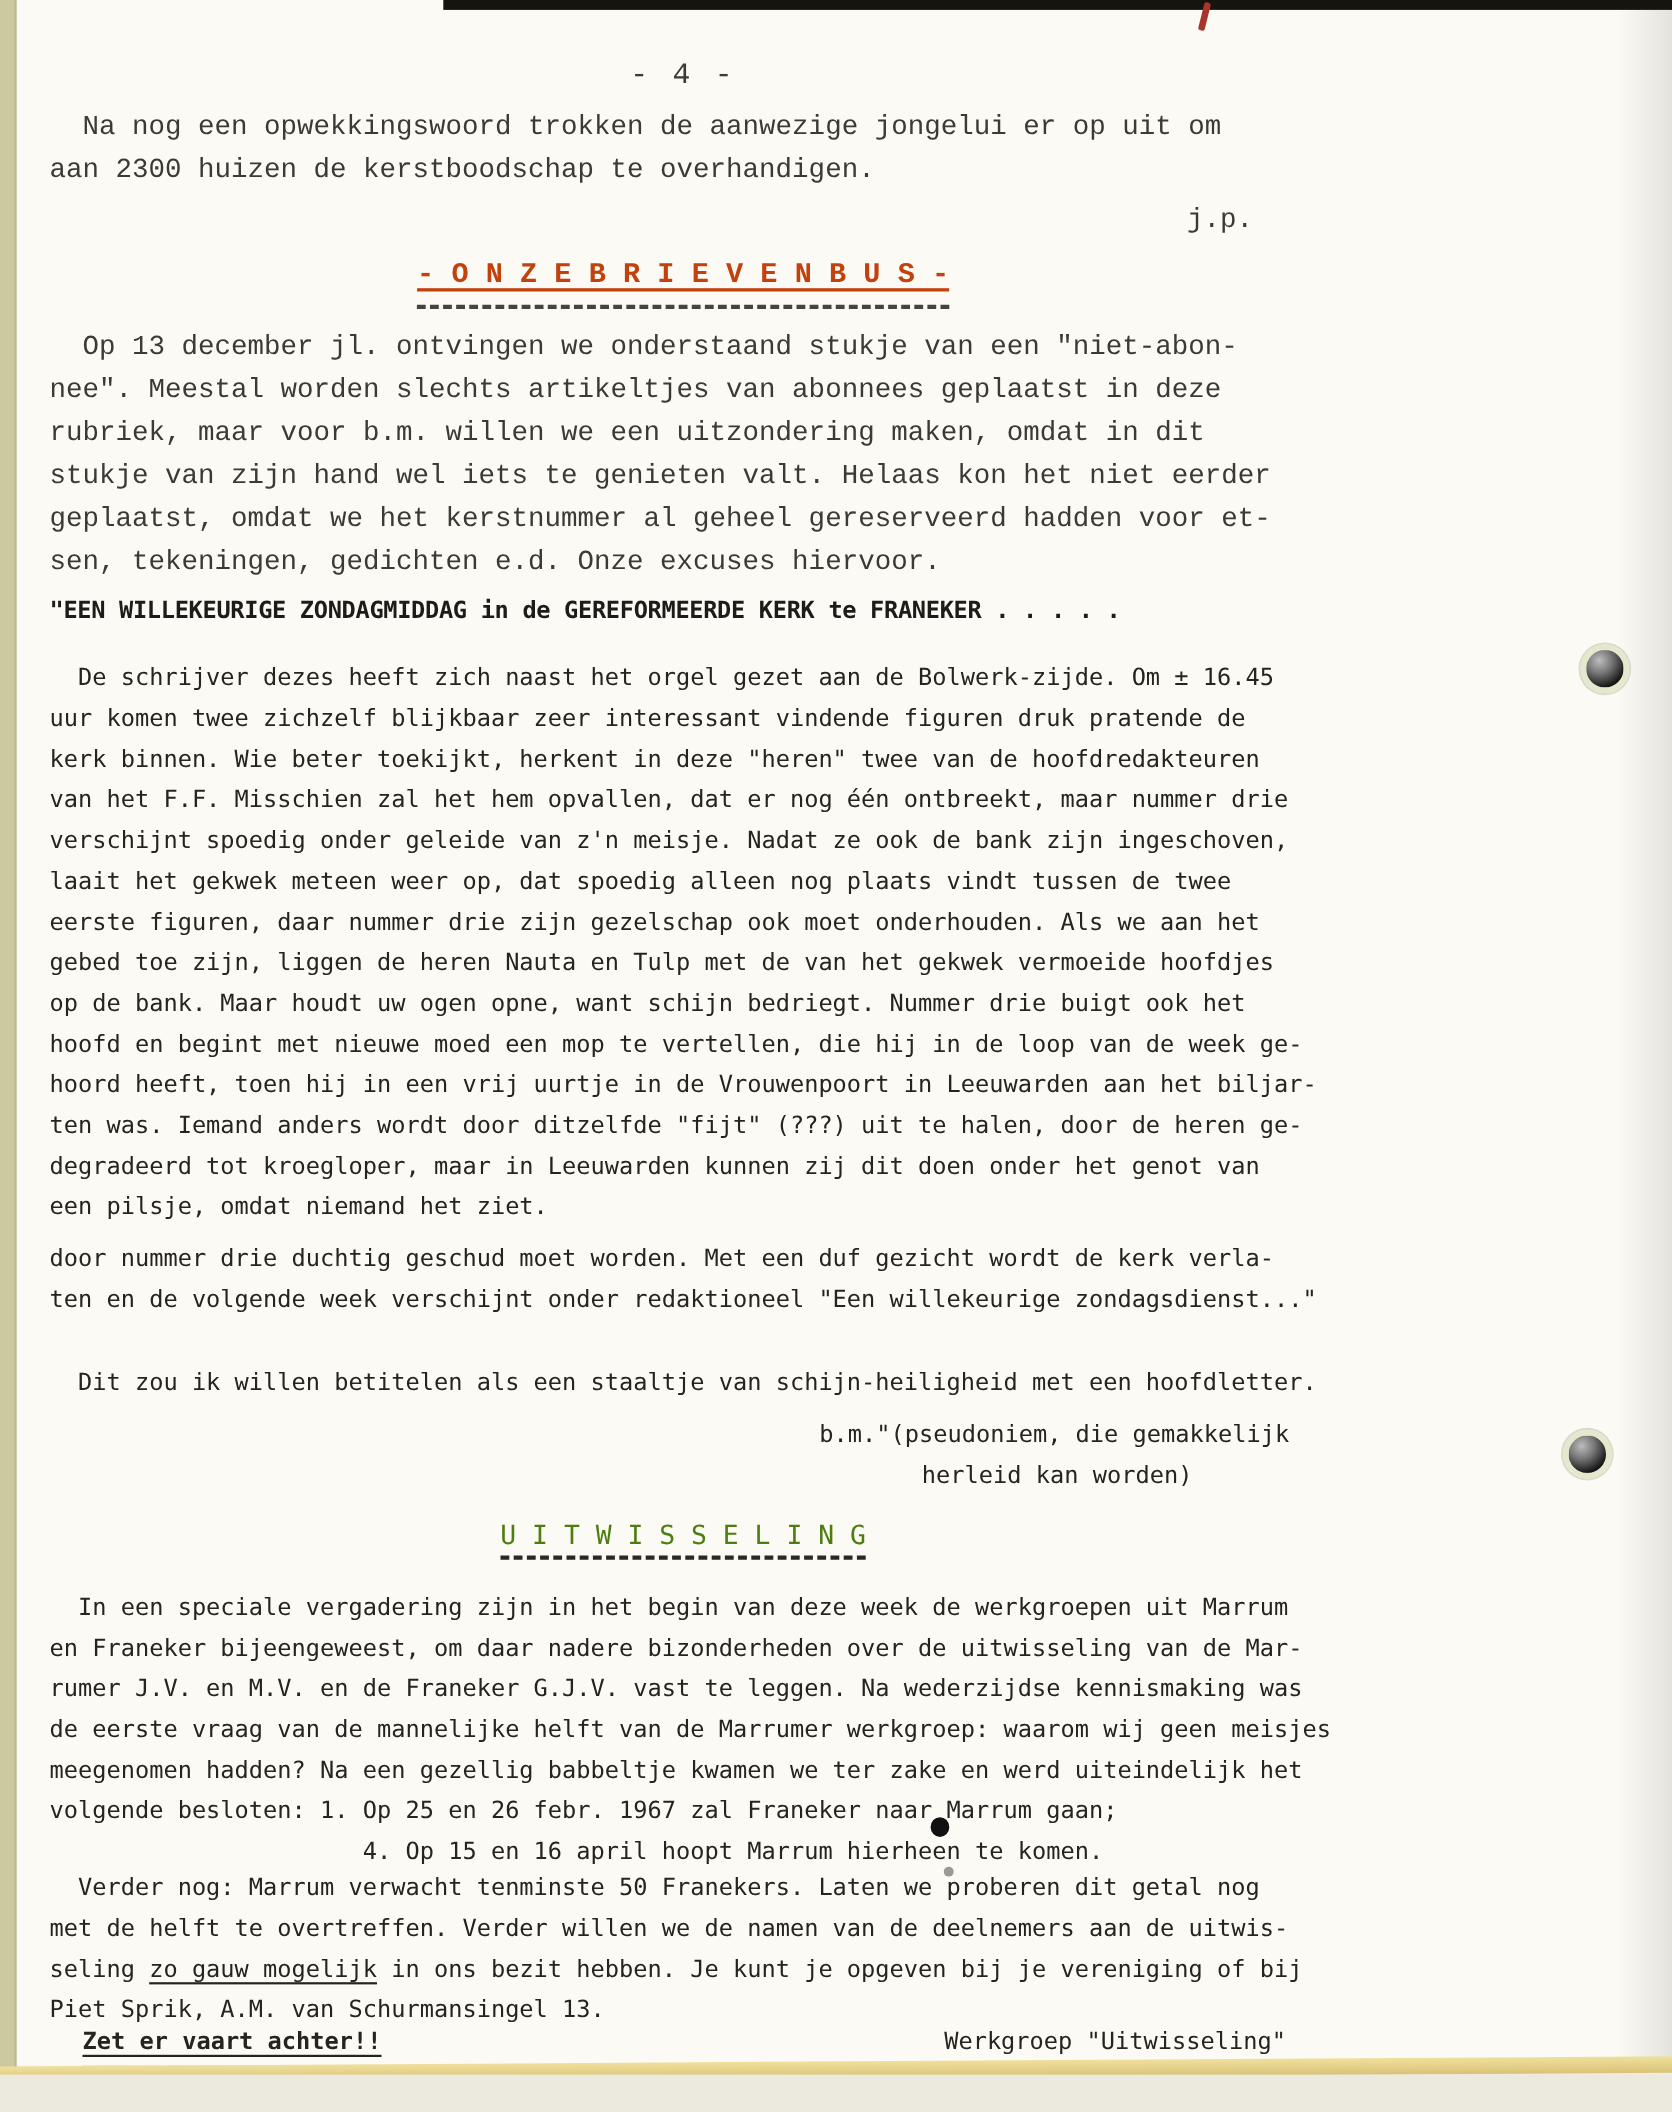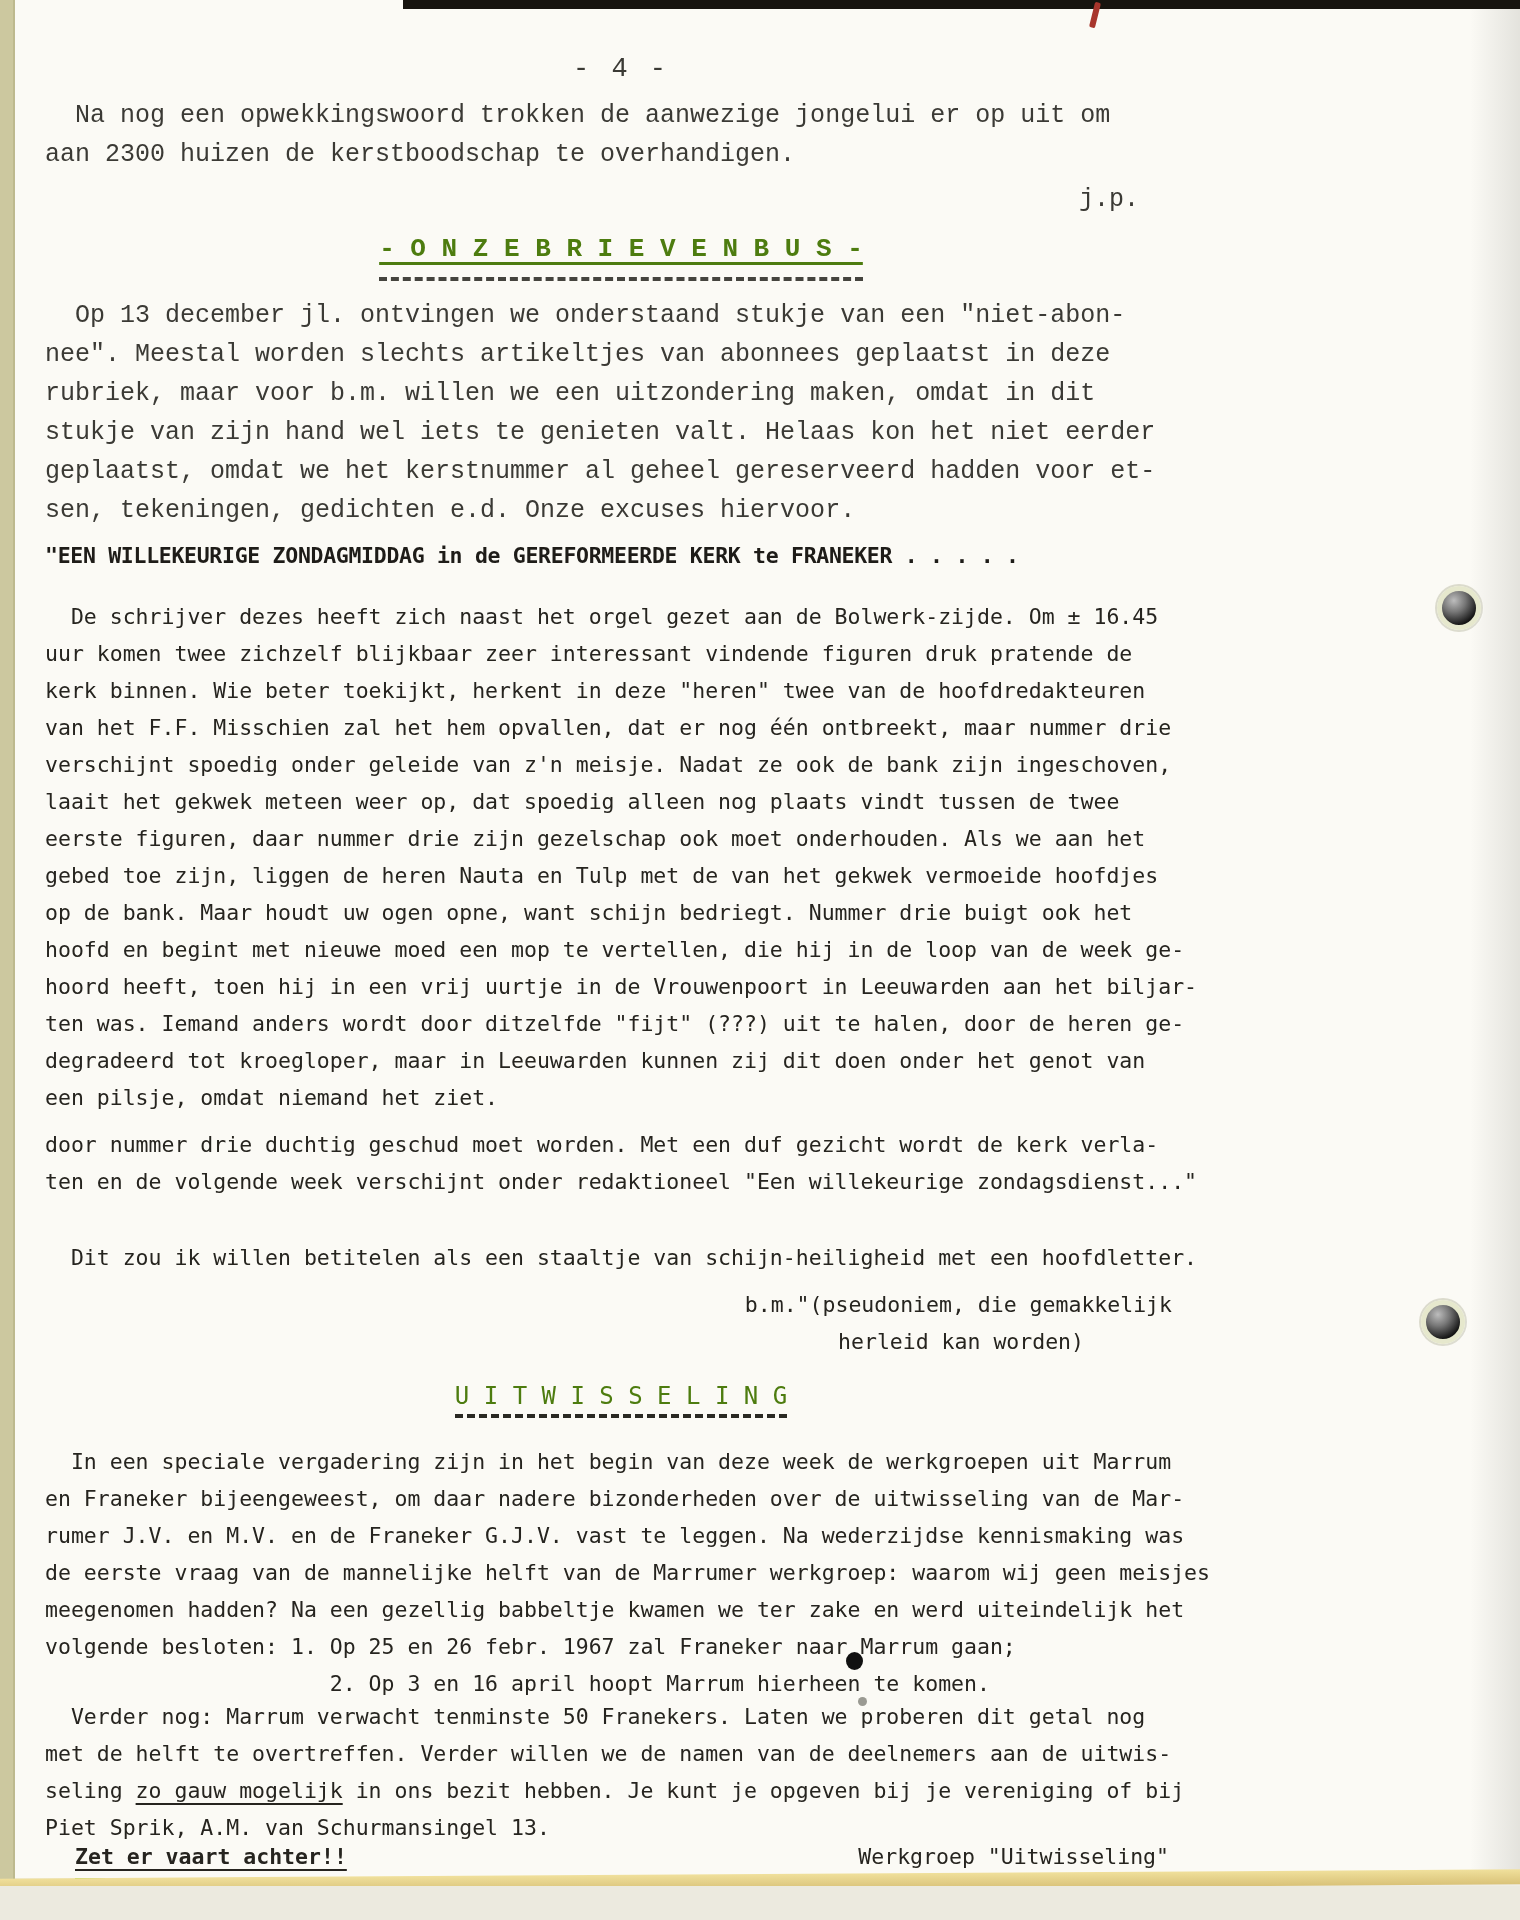--- a/index.html
+++ b/index.html
@@ -28,21 +28,21 @@
   .blot-2{left:858px;top:1697px;width:9px;height:9px;background:#9a9a92;}
 
   .col{position:absolute;left:45px;width:1152px;}
   .serif{font-family:"Liberation Mono",monospace;font-size:25px;line-height:39px;color:#3b3a35;}
   .sans{font-family:"DejaVu Sans Mono",monospace;font-size:21.5px;line-height:37px;color:#26241f;}
   .line{white-space:pre;}
   .center{text-align:center;}
   .right{text-align:right;}
 
   .pagenum{font-size:27px;letter-spacing:3px;}
-  .h-onze{display:inline-block;font-size:26px;font-weight:bold;color:#4d7c0f;
+  .h-onze{display:inline-block;font-size:26px;font-weight:bold;color:#c2410c;
     text-decoration:underline;text-underline-offset:6px;text-decoration-thickness:3px;
     border-bottom:4px dashed #45443e;padding-bottom:8px;}
   .h-zondag{font-size:21.5px;font-weight:bold;letter-spacing:-0.3px;color:#1e1c18;white-space:pre;}
   .h-uit{display:inline-block;font-size:24px;font-weight:normal;color:#4d7c0f;
     border-bottom:4px dashed #2a2923;padding-bottom:4px;}
   .closing{display:inline-block;font-weight:bold;
     text-decoration:underline;text-underline-offset:5px;text-decoration-thickness:2px;
     border-bottom:6px solid #84cc16;padding-bottom:3px;}
   .u-inline{text-decoration:underline;text-underline-offset:5px;text-decoration-thickness:2px;}
   .sig-line2{padding-right:88px;}
@@ -110,21 +110,21 @@
     <span class="h-uit">U I T W I S S E L I N G</span>
   </div>
 
   <div class="col sans" style="top:1443px;">
     <div class="line">  In een speciale vergadering zijn in het begin van deze week de werkgroepen uit Marrum</div>
     <div class="line">en Franeker bijeengeweest, om daar nadere bizonderheden over de uitwisseling van de Mar-</div>
     <div class="line">rumer J.V. en M.V. en de Franeker G.J.V. vast te leggen. Na wederzijdse kennismaking was</div>
     <div class="line">de eerste vraag van de mannelijke helft van de Marrumer werkgroep: waarom wij geen meisjes</div>
     <div class="line">meegenomen hadden? Na een gezellig babbeltje kwamen we ter zake en werd uiteindelijk het</div>
     <div class="line">volgende besloten: 1. Op 25 en 26 febr. 1967 zal Franeker naar Marrum gaan;</div>
-    <div class="line">                      2. Op 3 en 16 april hoopt Marrum hierheen te komen.</div>
+    <div class="line">                      4. Op 15 en 16 april hoopt Marrum hierheen te komen.</div>
   </div>
 
   <div class="col sans" style="top:1698px;">
     <div class="line">  Verder nog: Marrum verwacht tenminste 50 Franekers. Laten we proberen dit getal nog</div>
     <div class="line">met de helft te overtreffen. Verder willen we de namen van de deelnemers aan de uitwis-</div>
     <div class="line"><span>seling </span><span class="u-inline">zo gauw mogelijk</span><span> in ons bezit hebben. Je kunt je opgeven bij je vereniging of bij</span></div>
     <div class="line">Piet Sprik, A.M. van Schurmansingel 13.</div>
   </div>
 
   <div class="col sans" style="top:1838px;display:flex;justify-content:space-between;padding:0 28px 0 30px;box-sizing:border-box;">

